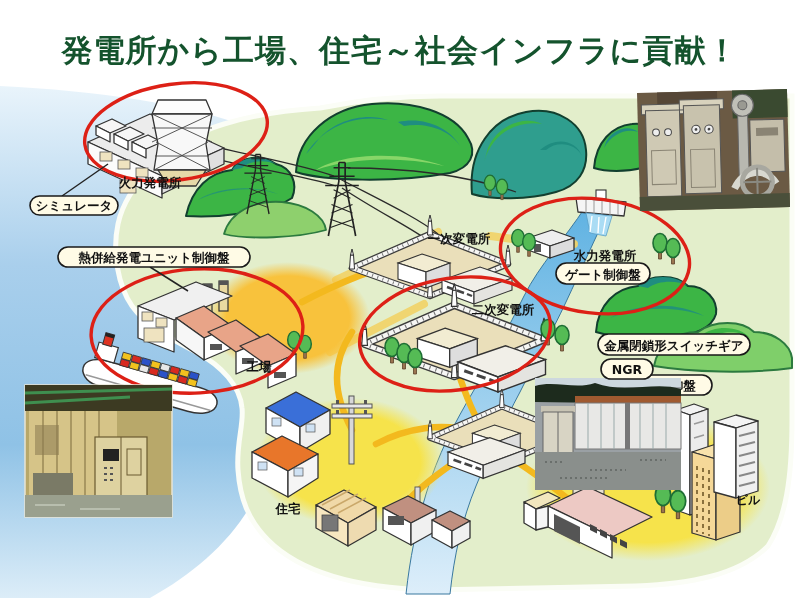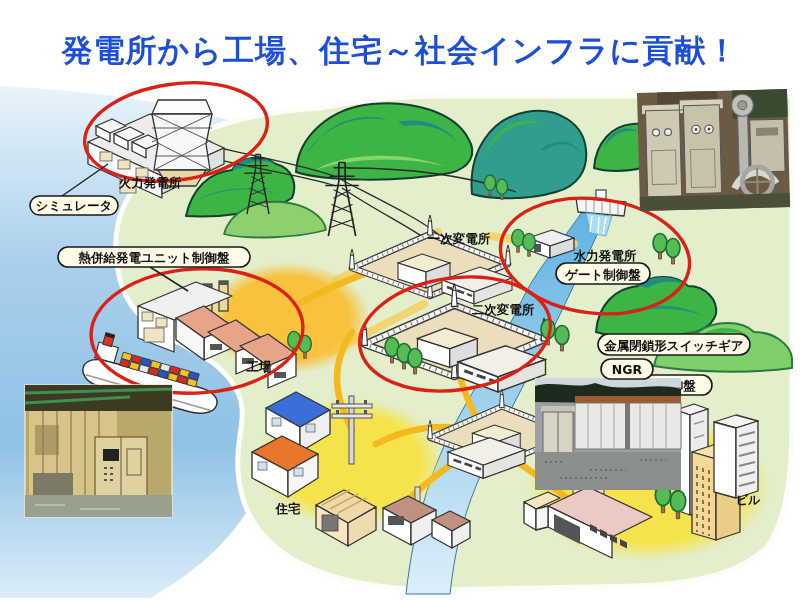--- a/index.html
+++ b/index.html
@@ -1,19 +1,19 @@
 <!DOCTYPE html>
 <html><head>
 <meta charset="utf-8">
 <style>
   html,body{margin:0;padding:0;background:#888;}
   .slide{position:relative;width:800px;height:600px;background:#ffffff;overflow:hidden;
          font-family:"DejaVu Sans",sans-serif;margin:0 auto;}
   .title{position:absolute;top:30px;left:0;width:100%;text-align:center;
-         font-size:31px;font-weight:900;letter-spacing:1px;color:#1d4ed8;}
+         font-size:31px;font-weight:900;letter-spacing:1px;color:#14532d;}
   .scene{position:absolute;top:0;left:0;}
   .lbl{font-family:"DejaVu Sans",sans-serif;font-weight:700;font-size:12.5px;fill:#111;}
   .lbl-sm{font-size:12px;}
   .bubble{fill:#fffbe6;stroke:#1a1a1a;stroke-width:1.6;}
   .redring{fill:none;stroke:#dd2016;stroke-width:3.4;}
   .flow{fill:none;stroke:#f3b91e;stroke-width:6.5;stroke-linecap:round;}
   .road{fill:none;stroke:#f0d36a;stroke-width:8;stroke-linecap:round;opacity:.95;}
   .cat{fill:none;stroke:#2a2a2a;stroke-width:1.3;}
   .oln{stroke:#333;stroke-width:1.3;stroke-linejoin:round;}
 </style>

